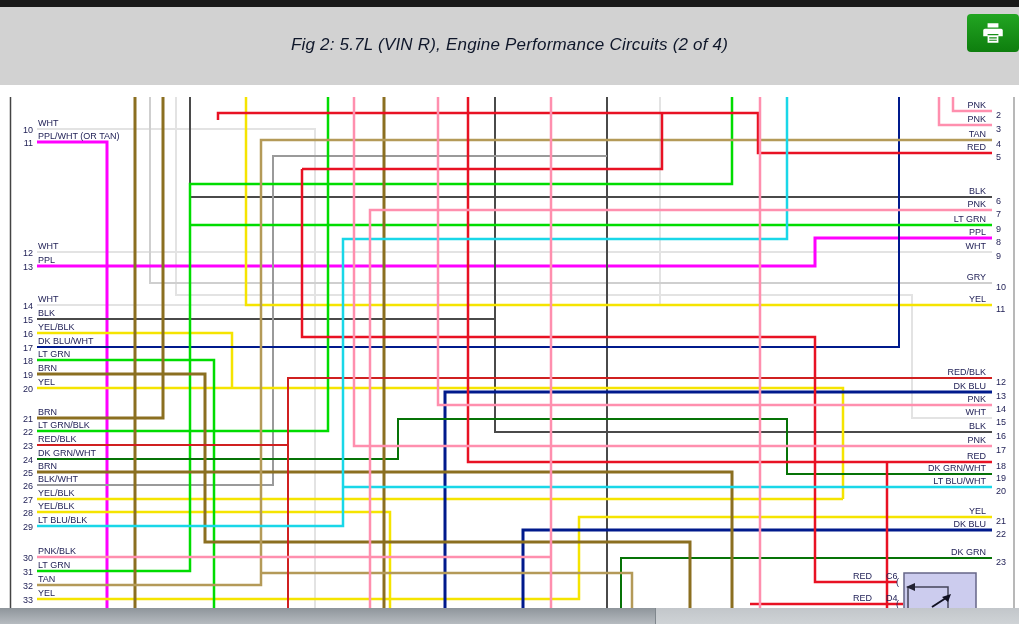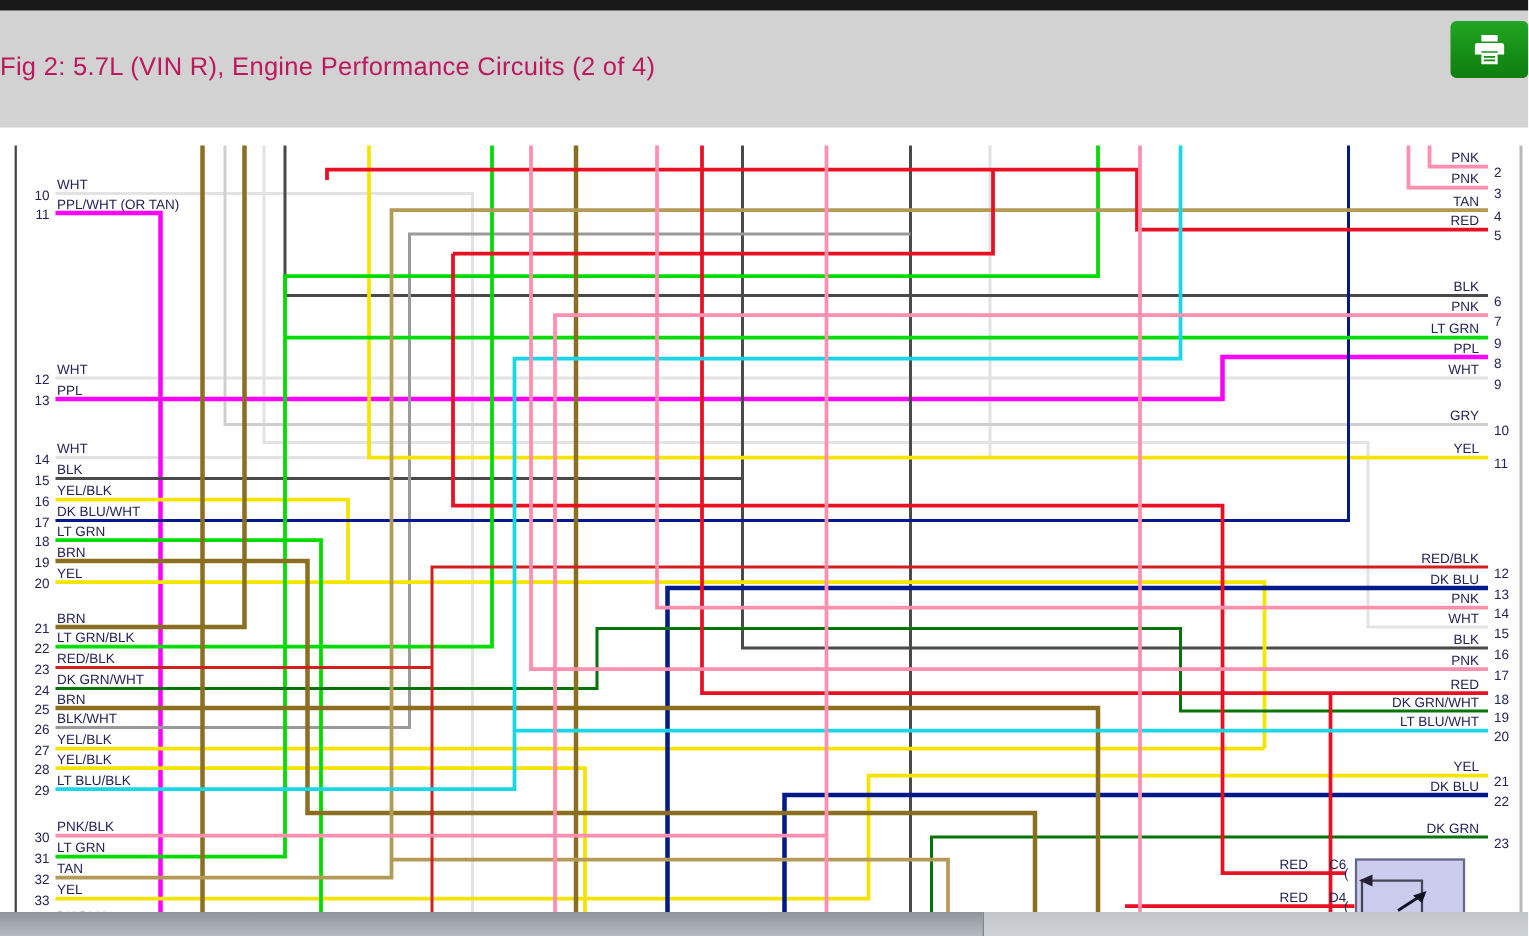--- a/index.html
+++ b/index.html
@@ -1,19 +1,19 @@
 <!DOCTYPE html>
 <html><head>
 <meta charset="utf-8">
 <style>
   html,body{margin:0;padding:0;background:#fff;font-family:"Liberation Sans",sans-serif;}
   #stage{position:relative;width:1019px;height:624px;overflow:hidden;background:#fff;}
   #topstrip{position:absolute;left:0;top:0;width:1019px;height:7px;background:#191919;z-index:4;}
   #header{position:absolute;left:0;top:7px;width:1019px;height:78px;background:#d2d2d2;z-index:3;}
-  #title{position:absolute;left:0;right:0;top:28px;font-size:17px;color:#be185d;letter-spacing:.2px;}
+  #title{position:absolute;left:0;right:0;top:28px;text-align:center;font-size:17px;color:#0f172a;letter-spacing:.2px;font-style:italic;}
   #printbtn{position:absolute;left:967px;top:14px;width:52px;height:38px;border:none;border-radius:4px;
     background:linear-gradient(#22a522,#0e7e0e);display:flex;align-items:center;justify-content:center;cursor:pointer;z-index:5;}
   #diagram{position:absolute;left:0;top:0;width:1019px;height:624px;z-index:1;}
   #hscroll{position:absolute;left:0;top:608px;width:1019px;height:16px;z-index:4;
     background:linear-gradient(#c2c6ca,#cfd3d6);}
   #hthumb{position:absolute;left:0;top:0;width:655px;height:16px;
     background:linear-gradient(#8e959b,#b6bbc0);border-right:1px solid #80878d;}
 </style>
 </head>
 <body>

